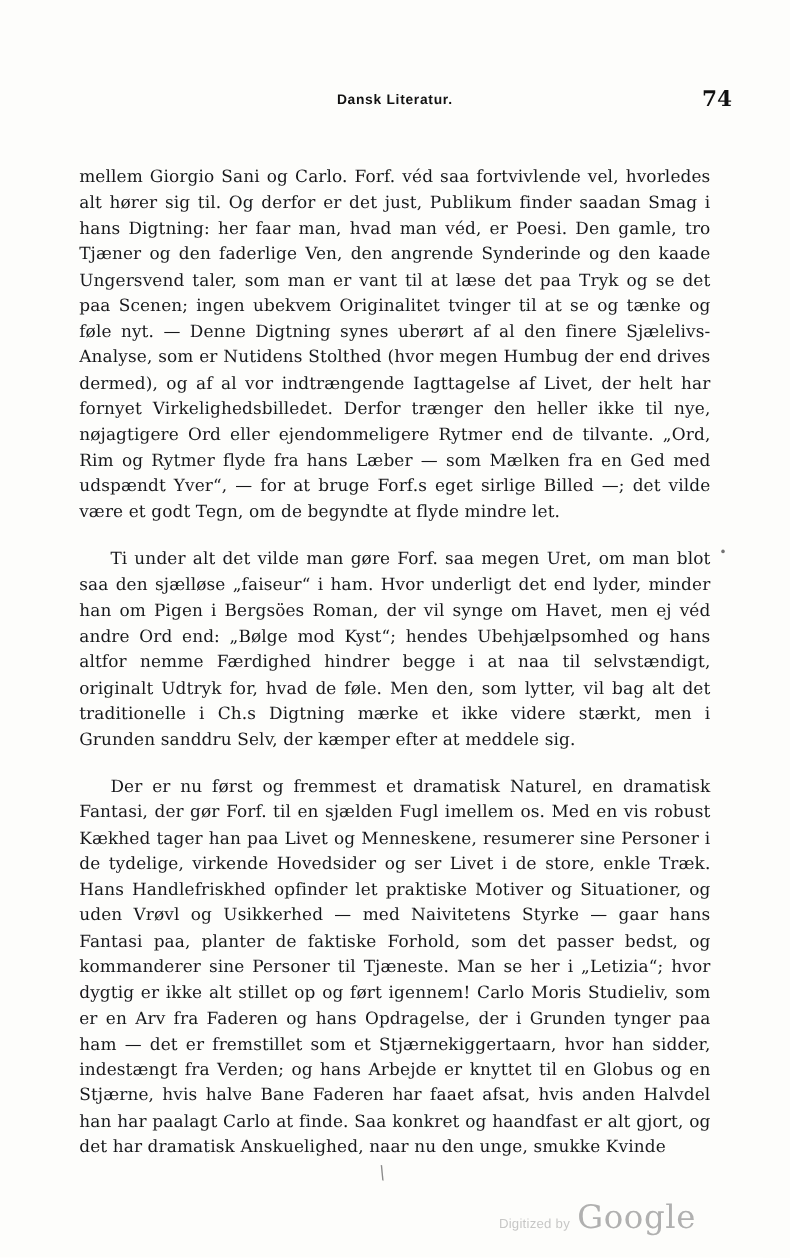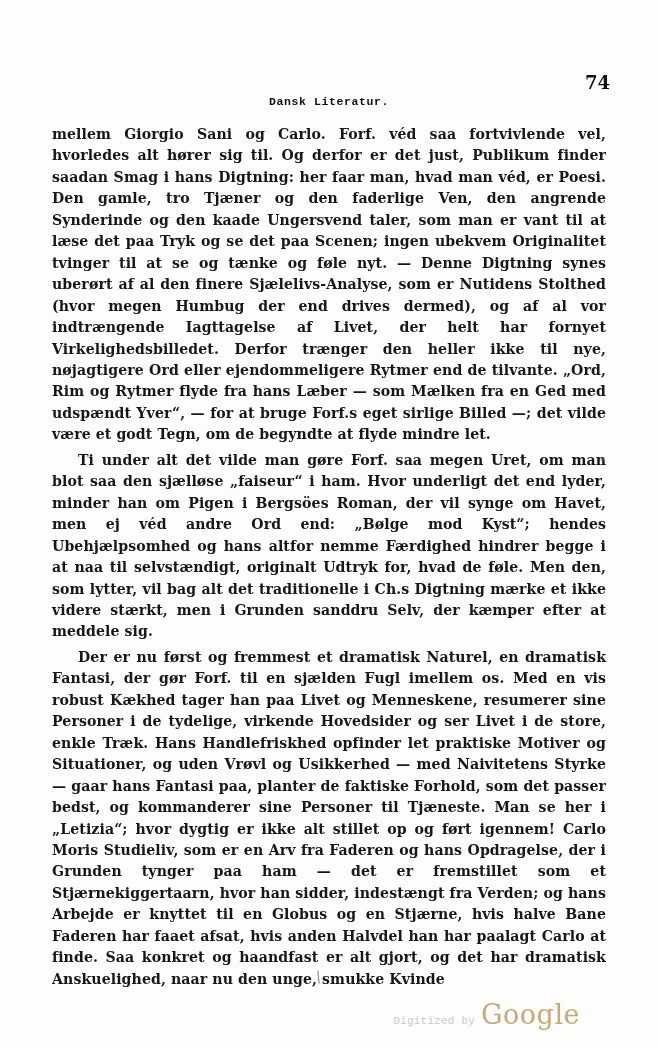--- a/index.html
+++ b/index.html
@@ -24,22 +24,22 @@
     position: absolute;
     top: 78px;
     left: 48px;
     right: 48px;
     height: 24px;
   }
   .running-title {
     position: absolute;
     left: 50%;
     transform: translateX(-50%);
-    top: 17px;
-    font-family: Liberation Mono, monospace;
+    top: 0;
+    font-family: Liberation Sans, sans-serif;
     font-size: 11.5px;
     font-weight: bold;
     letter-spacing: 0.6px;
     color: #111;
     white-space: nowrap;
   }
   .folio {
     position: absolute;
     right: 0;
     top: -6px;
@@ -48,28 +48,27 @@
     font-weight: bold;
     color: #111;
   }
   .body-text {
     position: absolute;
     top: 120px;
     left: 48px;
     width: 562px;
   }
   .para {
-    margin: 4px;
+    margin: 18px;
     font-family: "DejaVu Serif", serif;
     font-size: 14.1px;
     line-height: 21.45px;
     text-align: justify;
     color: #16171a;
     letter-spacing: 0.1px;
-    font-weight: bold;
   }
   .para.indent {
     text-indent: 26px;
   }
   .tick {
     position: absolute;
     left: 601px;
     top: 458px;
     width: 3px;
     height: 3px;
@@ -89,30 +88,30 @@
   .watermark {
     position: absolute;
     right: 78px;
     bottom: 18px;
     display: flex;
     align-items: baseline;
     gap: 6px;
     opacity: .55;
   }
   .wm-digitized {
-    font-family: Liberation Mono, monospace;
+    font-family: Liberation Sans, sans-serif;
     font-size: 11px;
     color: #9a9a9a;
     letter-spacing: .2px;
     margin-left: 47px;
   }
   .wm-google {
     font-family: "DejaVu Serif", serif;
     font-size: 27px;
-    color: #a16207;
+    color: #737373;
     letter-spacing: .5px;
   }
 </style>
 </head>
 <body>
 
 <div class="page">
 
   <div class="header">
     <div class="running-title">Dansk Literatur.</div>

